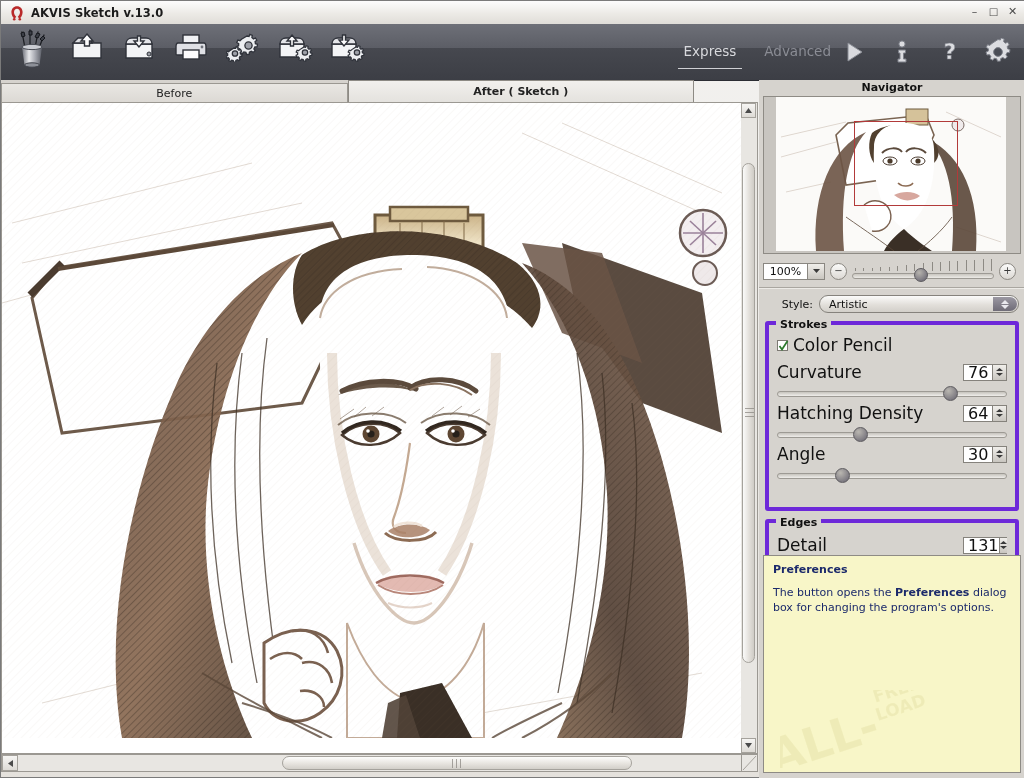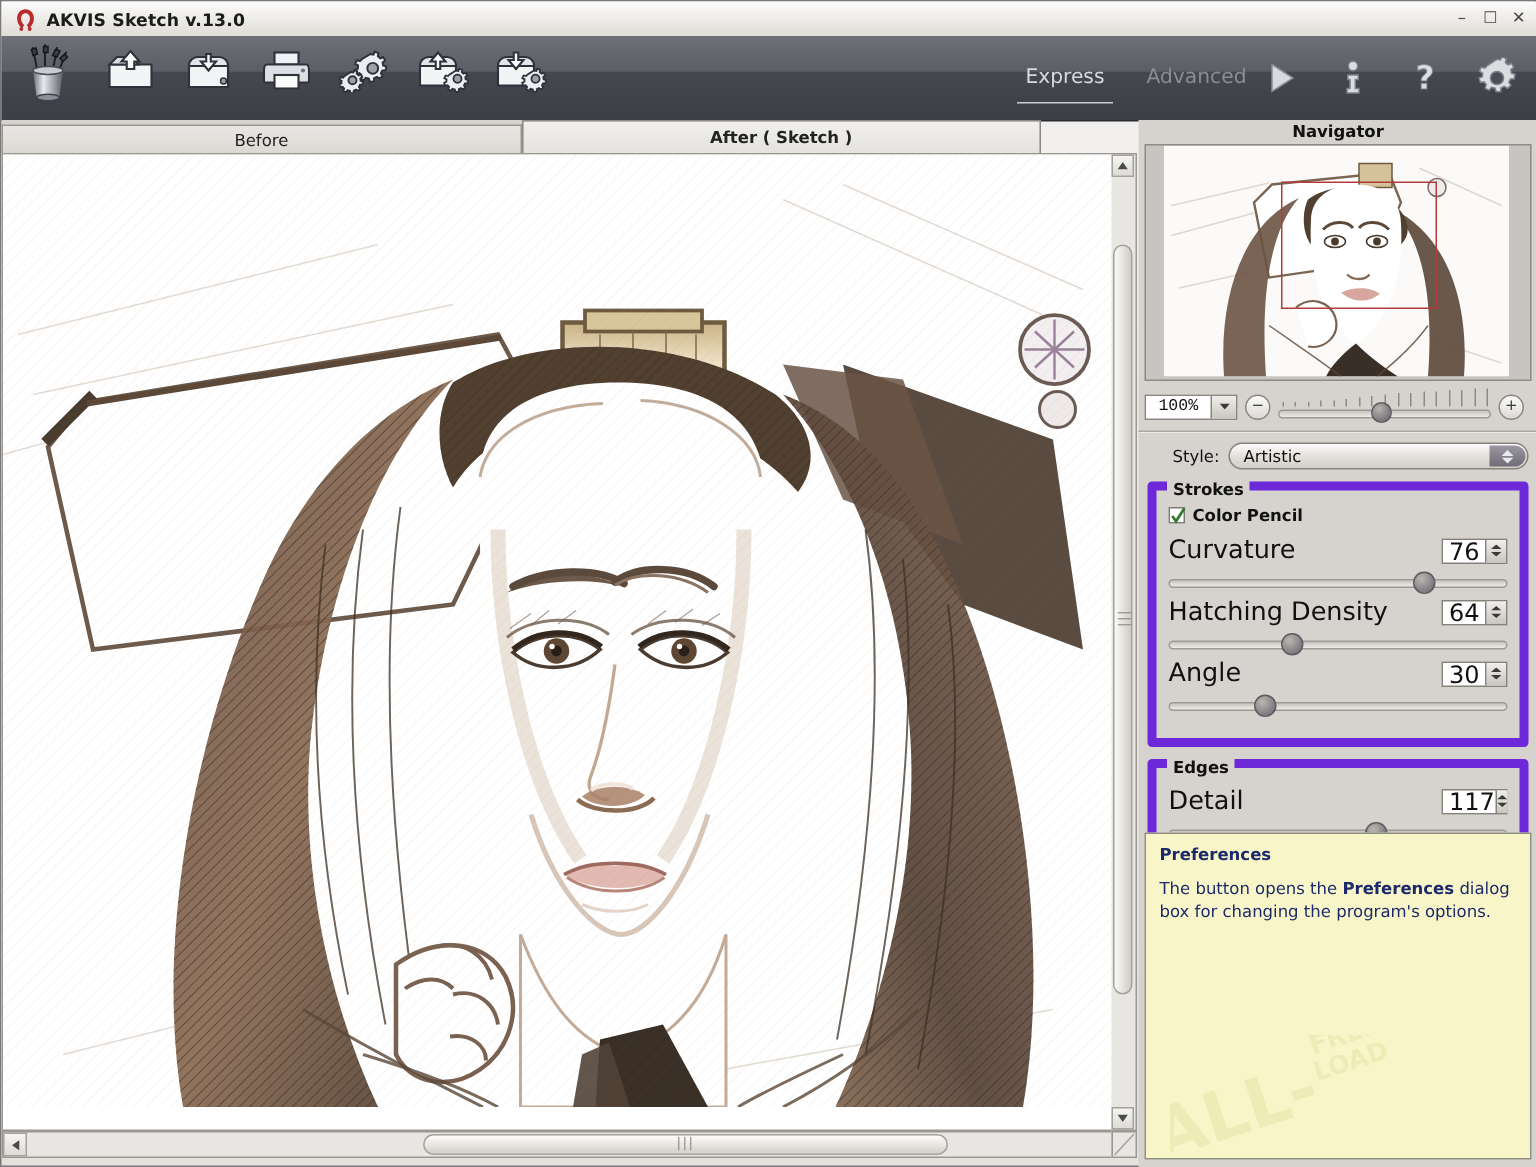--- a/index.html
+++ b/index.html
@@ -71,21 +71,21 @@
 
   
   .right{position:absolute;left:758px;top:79px;width:266px;height:698px;background:#d6d3ce;}
   .nav-title{height:16px;line-height:16px;text-align:center;font-size:11px;font-weight:bold;color:#111;}
   .nav-box{margin:0 4px;height:156px;border:1px solid #8e8b85;background:#c8c5c0;position:relative;overflow:hidden;}
   .nav-img{position:absolute;left:12px;top:0;width:230px;height:154px;}
   .nav-rect{position:absolute;left:90px;top:24px;width:104px;height:85px;border:1px solid #b23a3a;box-sizing:border-box;}
 
   .zoomrow{position:relative;height:28px;margin:3px 4px 0;display:flex;align-items:center;}
   .zoomcombo{width:62px;height:17px;display:flex;border:1px solid #8a8781;background:#fff;box-sizing:border-box;}
-  .zoomcombo .val{flex:1;text-align:center;line-height:15px;font-size:11px;color:#111;font-family:Liberation Mono, monospace;}
+  .zoomcombo .val{flex:1;text-align:center;line-height:15px;font-size:11px;color:#111;}
   .zoomcombo .arw{width:16px;background:linear-gradient(#f0eeea,#c9c6c0);border-left:1px solid #8a8781;
      display:flex;align-items:center;justify-content:center;}
   .circbtn{width:15px;height:15px;border-radius:50%;border:1px solid #8a8781;
      background:linear-gradient(#fbfbfa,#dcd9d4);display:flex;align-items:center;justify-content:center;
      font-size:10px;color:#3a3a3a;line-height:1;margin:0 5px;}
   .zslider{position:relative;flex:1;height:24px;}
   .ztrack{position:absolute;left:0;right:0;top:14px;height:6px;border-radius:3px;
      background:linear-gradient(#c9c6c0,#eceae6);border:1px solid #9d9a94;box-sizing:border-box;}
   .zticks{position:absolute;left:0;right:0;top:0;height:12px;}
   .zticks i{position:absolute;bottom:0;width:1px;background:#8d8a84;display:block;}
@@ -95,27 +95,27 @@
   .sep{height:1px;background:#a9a6a0;margin:2px 0 0;border-bottom:1px solid #eceae6;}
 
   .stylerow{display:flex;align-items:center;margin:6px 6px 0;}
   .stylerow .lab{width:48px;text-align:right;font-size:11px;color:#111;padding-right:6px;}
   .pill{flex:1;height:18px;border-radius:9px;border:1px solid #85827c;box-sizing:border-box;
      background:linear-gradient(#fbfbfa,#e2dfda 55%,#d2cfc9);position:relative;display:flex;align-items:center;text-align:right;}
   .pill span.t{padding-left:9px;font-size:11px;color:#111;}
   .pill .spin{position:absolute;right:1px;top:1px;bottom:1px;width:24px;border-radius:0 8px 8px 0;
      background:linear-gradient(#9b98a2,#6f6c77);display:flex;flex-direction:column;align-items:center;justify-content:center;gap:1px;}
 
-  .group{margin:8px 6px 0;border:6px solid #6d28d9;border-radius:3px;padding:10px 8px 14px;position:relative;}
+  .group{margin:8px 6px 0;border:4px solid #6d28d9;border-radius:3px;padding:10px 8px 24px;position:relative;}
   .group>.gt{position:absolute;top:-7px;left:7px;background:#d6d3ce;padding:0 4px;
      font-size:11px;font-weight:bold;color:#111;}
   .chk{display:flex;align-items:center;gap:5px;margin-bottom:7px;}
   .box{width:11px;height:11px;border:1px solid #7d7a74;background:#fff;position:relative;box-sizing:border-box;}
   .box svg{position:absolute;left:0;top:-1px;}
-  .chk .cl{font-size:11px;color:#111;font-weight:bold;}
+  .chk .cl{font-size:17px;color:#111;}
   .prow{display:flex;align-items:center;justify-content:space-between;margin-top:2px;}
   .prow .pl{font-size:17px;color:#111;}
   .spinbox{width:44px;height:17px;border:1px solid #85827c;background:#fff;display:flex;box-sizing:border-box;}
   .spinbox .num{flex:1;line-height:15px;padding-left:4px;font-size:16px;color:#111;}
   .spinbox .ar{width:13px;background:linear-gradient(#f0eeea,#c9c6c0);border-left:1px solid #85827c;
      display:flex;flex-direction:column;align-items:center;justify-content:center;gap:2px;}
   .slider{position:relative;height:16px;margin-top:3px;}
   .strack{position:absolute;left:0;right:0;top:6px;height:6px;border-radius:3px;
      background:linear-gradient(#c6c3bd,#efedea);border:1px solid #9d9a94;box-sizing:border-box;}
   .sknob{position:absolute;top:1px;width:15px;height:15px;border-radius:50%;
@@ -649,21 +649,21 @@
         </div>
       </div>
     </div>
 
     <div class="group">
       <div class="gt">Edges</div>
       <div>
         <div class="prow">
           <span class="pl">Detail</span>
           <span class="spinbox">
-            <span class="num">117</span>
+            <span class="num">131</span>
             <span class="ar">
               <svg width="7" height="3" viewBox="0 0 7 3">
                   <polygon points="3.5,0 7,3 0,3" fill="#3a3a3a"></polygon>
                 </svg>
               <svg width="7" height="3" viewBox="0 0 7 3">
                   <polygon points="0,0 7,0 3.5,3" fill="#3a3a3a"></polygon>
                 </svg>
             </span>
           </span>
         </div>

